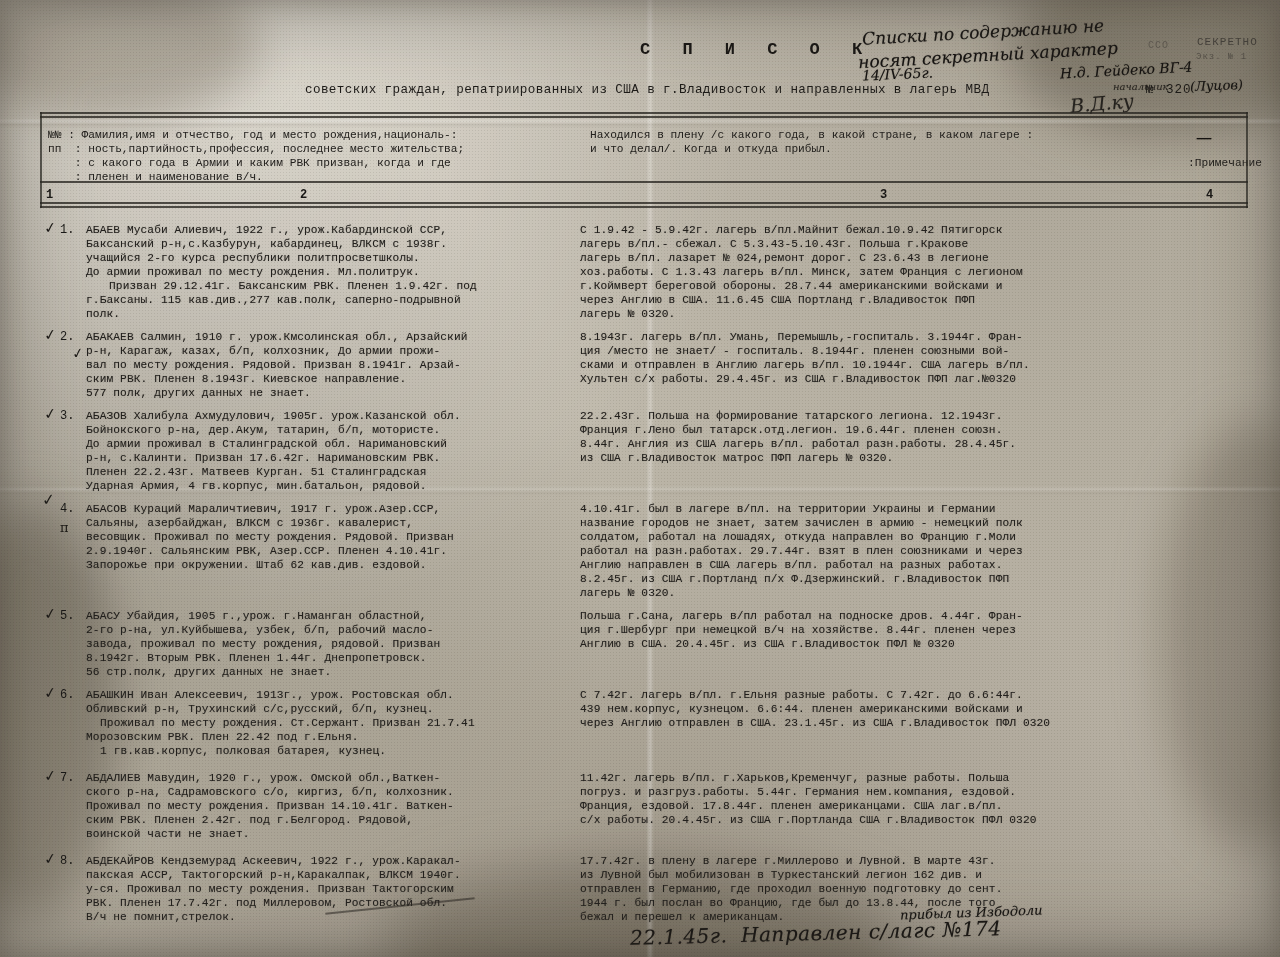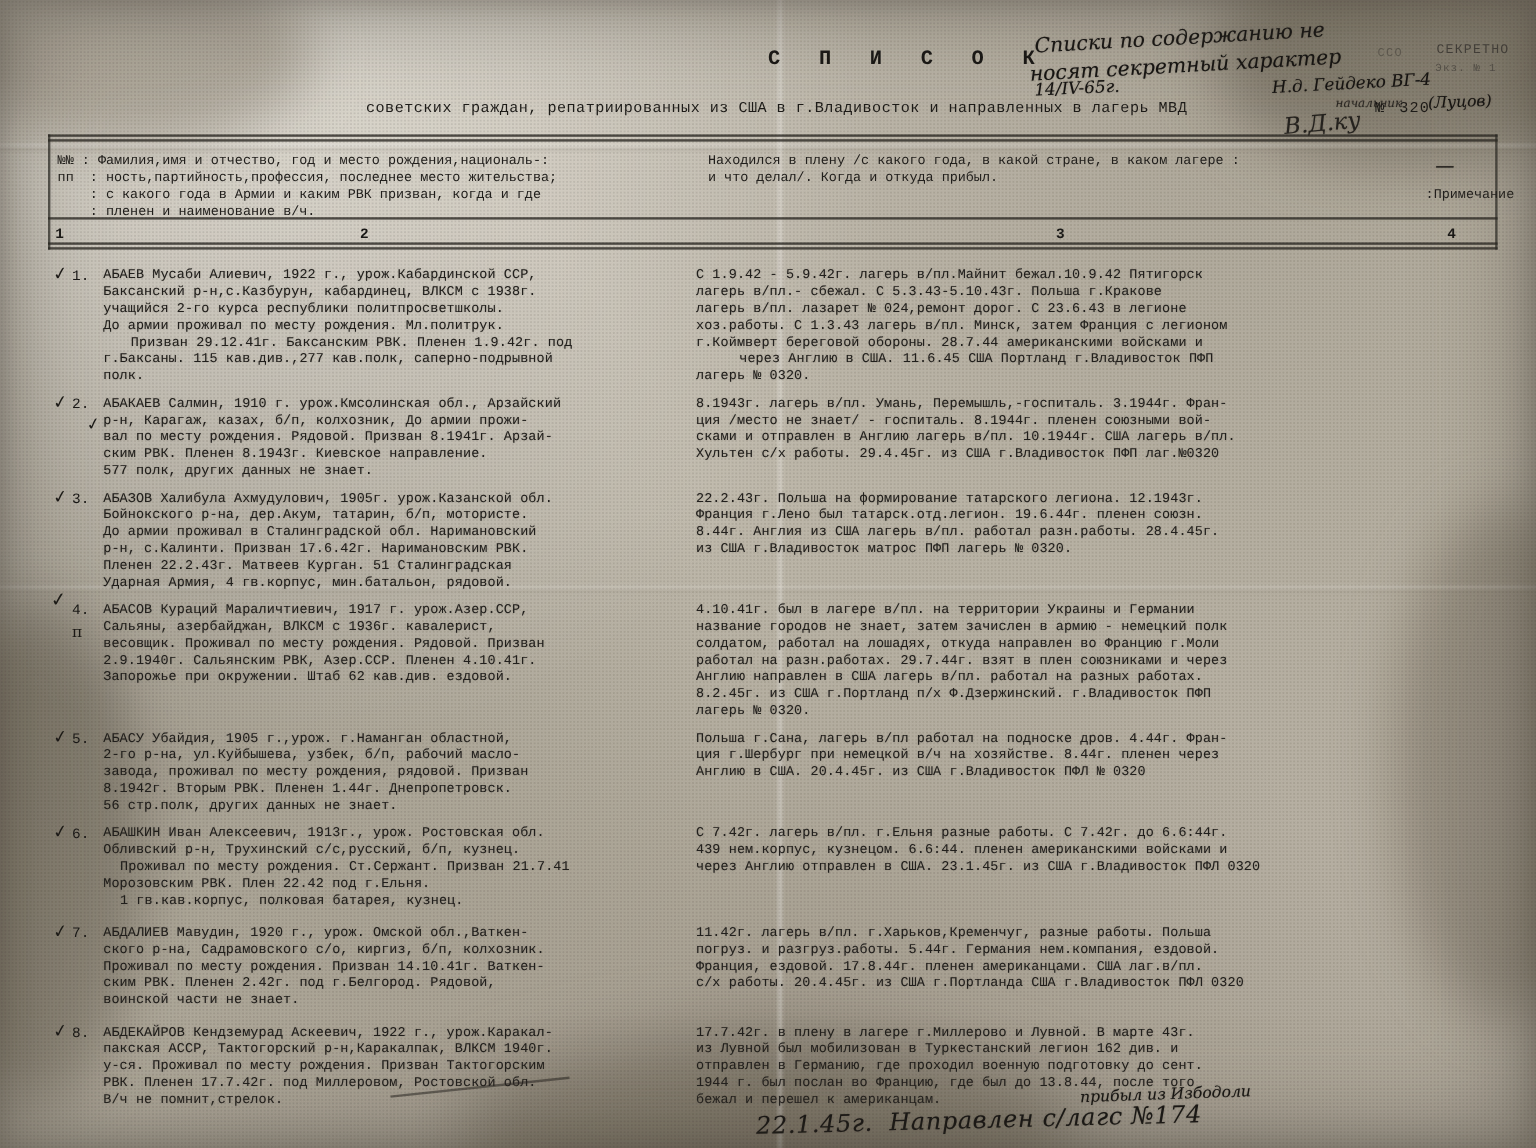--- a/index.html
+++ b/index.html
@@ -128,21 +128,21 @@
   <div class="txt tt" style="left:86px;top:251px;"><span>учащийся 2-го курса республики политпросветшколы.</span></div>
   <div class="txt tt" style="left:86px;top:265px;"><span>До армии проживал по месту рождения. Мл.политрук.</span></div>
   <div class="txt tt" style="left:86px;top:279px;padding-left:23px;"><span>Призван 29.12.41г. Баксанским РВК. Пленен 1.9.42г. под</span></div>
   <div class="txt tt" style="left:86px;top:293px;"><span>г.Баксаны. 115 кав.див.,277 кав.полк, саперно-подрывной</span></div>
   <div class="txt tt" style="left:86px;top:307px;"><span>полк.</span></div>
   <div class="txt tt" style="left:580px;top:223px;"><span>С 1.9.42 - 5.9.42г. лагерь в/пл.Майнит бежал.10.9.42 Пятигорск</span></div>
   <div class="txt tt" style="left:580px;top:237px;"><span>лагерь в/пл.- сбежал. С 5.3.43-5.10.43г. Польша г.Кракове</span></div>
   <div class="txt tt" style="left:580px;top:251px;"><span>лагерь в/пл. лазарет № 024,ремонт дорог. С 23.6.43 в легионе</span></div>
   <div class="txt tt" style="left:580px;top:265px;"><span>хоз.работы. С 1.3.43 лагерь в/пл. Минск, затем Франция с легионом</span></div>
   <div class="txt tt" style="left:580px;top:279px;"><span>г.Коймверт береговой обороны. 28.7.44 американскими войсками и</span></div>
-  <div class="txt tt" style="left:580px;top:293px;margin-left:36px;"><span>через Англию в США. 11.6.45 США Портланд г.Владивосток ПФП</span></div>
+  <div class="txt tt" style="left:580px;top:293px;"><span>через Англию в США. 11.6.45 США Портланд г.Владивосток ПФП</span></div>
   <div class="txt tt" style="left:580px;top:307px;"><span>лагерь № 0320.</span></div>
 
   <div class="entry-no" style="left:60px;top:330px;">2.</div>
   <div class="check" style="left:44px;top:326px;font-size:15px;transform:rotate(-8deg);">✓</div>
   <div class="check" style="left:72px;top:345px;font-size:14px;transform:rotate(-10deg);">✓</div>
   <div class="txt tt" style="left:86px;top:330px;"><span>АБАКАЕВ Салмин, 1910 г. урож.Кмсолинская обл., Арзайский</span></div>
   <div class="txt tt" style="left:86px;top:344px;"><span>р-н, Карагаж, казах, б/п, колхозник, До армии прожи-</span></div>
   <div class="txt tt" style="left:86px;top:358px;"><span>вал по месту рождения. Рядовой. Призван 8.1941г. Арзай-</span></div>
   <div class="txt tt" style="left:86px;top:372px;"><span>ским РВК. Пленен 8.1943г. Киевское направление.</span></div>
   <div class="txt tt" style="left:86px;top:386px;"><span>577 полк, других данных не знает.</span></div>

